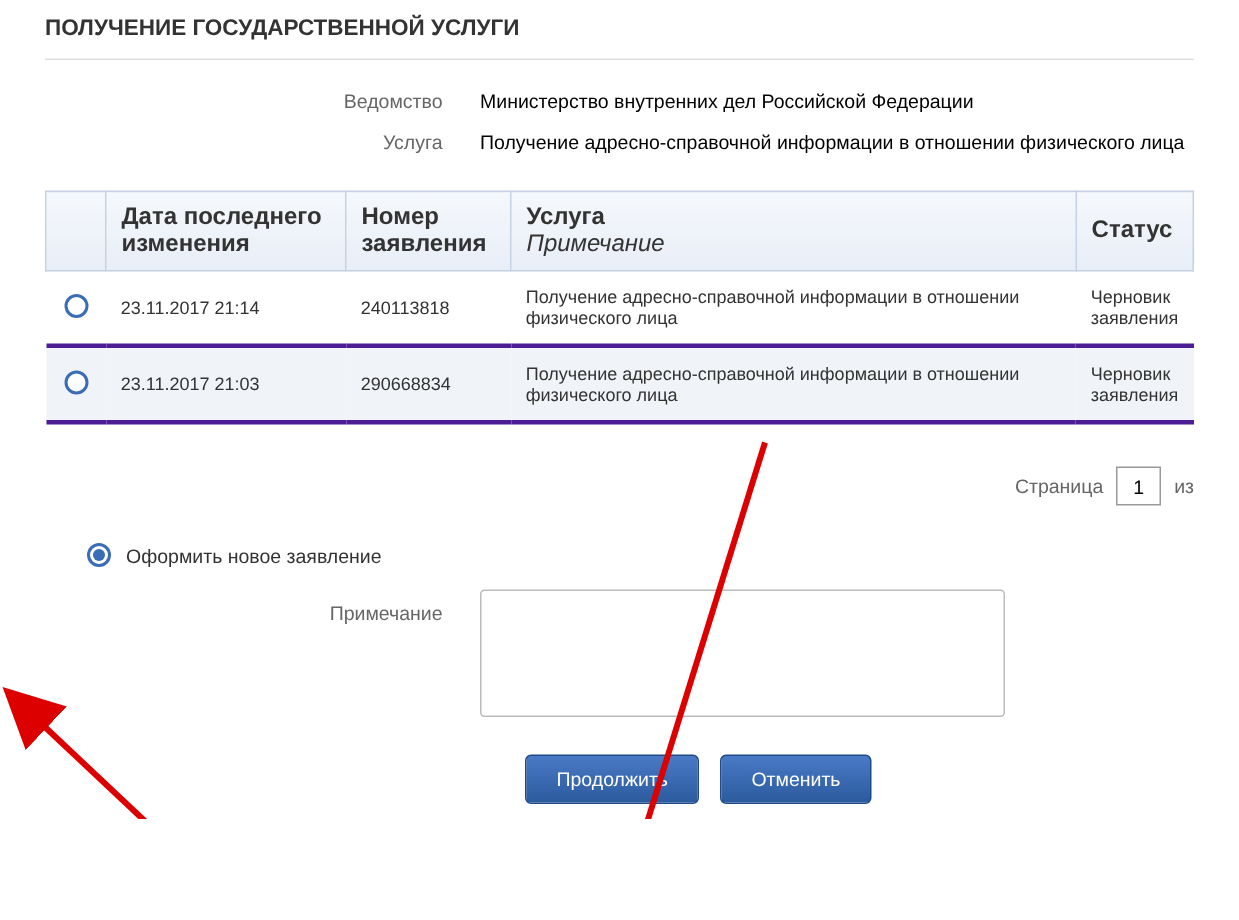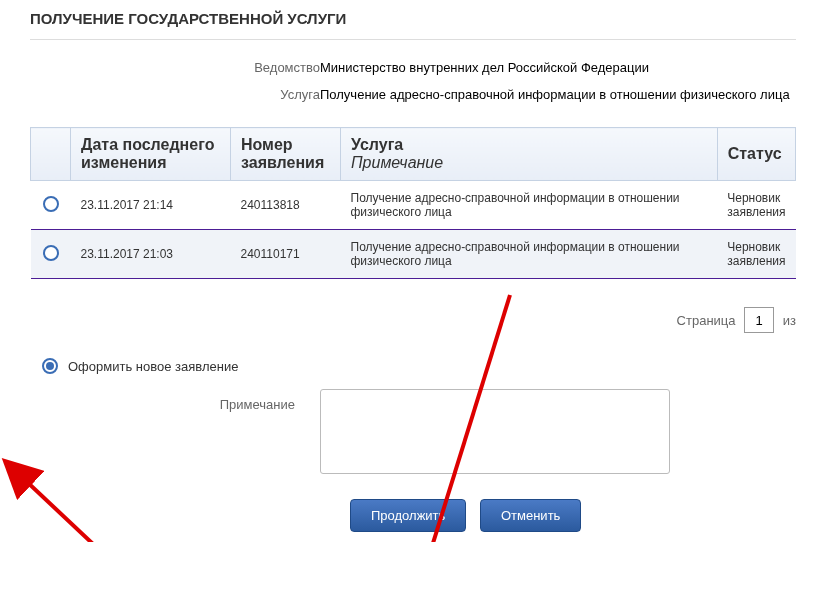--- a/index.html
+++ b/index.html
@@ -1,37 +1,37 @@
 <!DOCTYPE html>
 <html><head>
   <meta charset="utf-8">
   <style>
     * { box-sizing: border-box; margin: 0; padding: 0; }
     body { font-family: Arial, sans-serif; font-size: 13px; color: #333; background: #fff; width: 826px; }
     .container { padding: 10px 30px; position: relative; }
     .page-title { font-size: 15px; font-weight: bold; color: #333; padding-bottom: 12px; border-bottom: 1px solid #ddd; margin-bottom: 20px; text-transform: uppercase; }
     .info-row { display: flex; margin-bottom: 12px; }
-    .info-label { width: 290px; text-align: right; color: #666; }
+    .info-label { width: 290px; text-align: right; color: #666; padding-right: 25px; }
     .info-value { flex: 1; color: #000000; }
     .table-wrapper { margin-top: 25px; }
     table { width: 100%; border-collapse: collapse; }
     thead th { background: linear-gradient(to bottom, #f5f8fc, #e8eef7); border: 1px solid #c5d2e3; padding: 8px 10px; text-align: left; font-weight: bold; font-size: 16px; color: #333; }
     thead th .sub { font-style: italic; font-weight: normal; display: block; }
-    tbody tr { border-bottom: 1px solid #4c1d95; }
+    tbody tr { border-bottom: 3px solid #4c1d95; }
     tbody tr:nth-child(even) { background: #f0f3f8; }
     tbody td { padding: 10px; font-size: 12px; vertical-align: middle; }
     .radio-cell { width: 40px; text-align: center; }
     .radio-circle { width: 16px; height: 16px; border: 2px solid #3a6db5; border-radius: 50%; display: inline-block; background: #fff; cursor: pointer; }
     .radio-circle.checked::after { content: ''; display: block; width: 8px; height: 8px; background: #3a6db5; border-radius: 50%; margin: 2px auto; }
     .col-date { width: 160px; }
     .col-num { width: 110px; }
     .col-status { width: 72px; }
     .pagination { text-align: right; margin-top: 28px; color: #666; font-size: 13px; }
     .page-input { width: 30px; height: 26px; text-align: center; border: 1px solid #999; margin: 0 5px; font-size: 13px; }
-    .new-app-row { display: flex; align-items: center; margin-top: 25px; margin-left: 12px; }
+    .new-app-row { display: flex; align-items: center; margin-top: 25px; margin-left: 28px; }
     .new-app-row .radio-circle { margin-right: 10px; }
     .note-row { display: flex; margin-top: 15px; }
     .note-label { width: 290px; text-align: right; padding-right: 25px; padding-top: 8px; color: #666; }
     .note-textarea { width: 350px; height: 85px; border: 1px solid #bbb; border-radius: 3px; padding: 5px; resize: none; font-family: inherit; }
     .buttons { margin-top: 25px; margin-left: 320px; }
     .btn { display: inline-block; padding: 8px 20px; background: linear-gradient(to bottom, #4a7ac5, #2b5a9e); color: #fff; border: 1px solid #1f4a87; border-radius: 4px; font-size: 13px; cursor: pointer; margin-right: 10px; font-family: inherit; }
     .arrow { position: absolute; pointer-events: none; }
     .arrow svg { overflow: visible; }
   </style>
 </head>
@@ -67,21 +67,21 @@
           <tr>
     <td class="radio-cell"><span class="radio-circle"></span></td>
     <td class="col-date">23.11.2017 21:14</td>
     <td class="col-num">240113818</td>
     <td>Получение адресно-справочной информации в отношении физического лица</td>
     <td class="col-status">Черновик заявления</td>
   </tr>
           <tr>
     <td class="radio-cell"><span class="radio-circle"></span></td>
     <td class="col-date">23.11.2017 21:03</td>
-    <td class="col-num">240110171</td>
+    <td class="col-num">290668834</td>
     <td>Получение адресно-справочной информации в отношении физического лица</td>
     <td class="col-status">Черновик заявления</td>
   </tr>
         </tbody>
     </table>
   </div>
 
   <div class="pagination">
     <span>Страница</span>
     <input class="page-input" value="1" style="">

